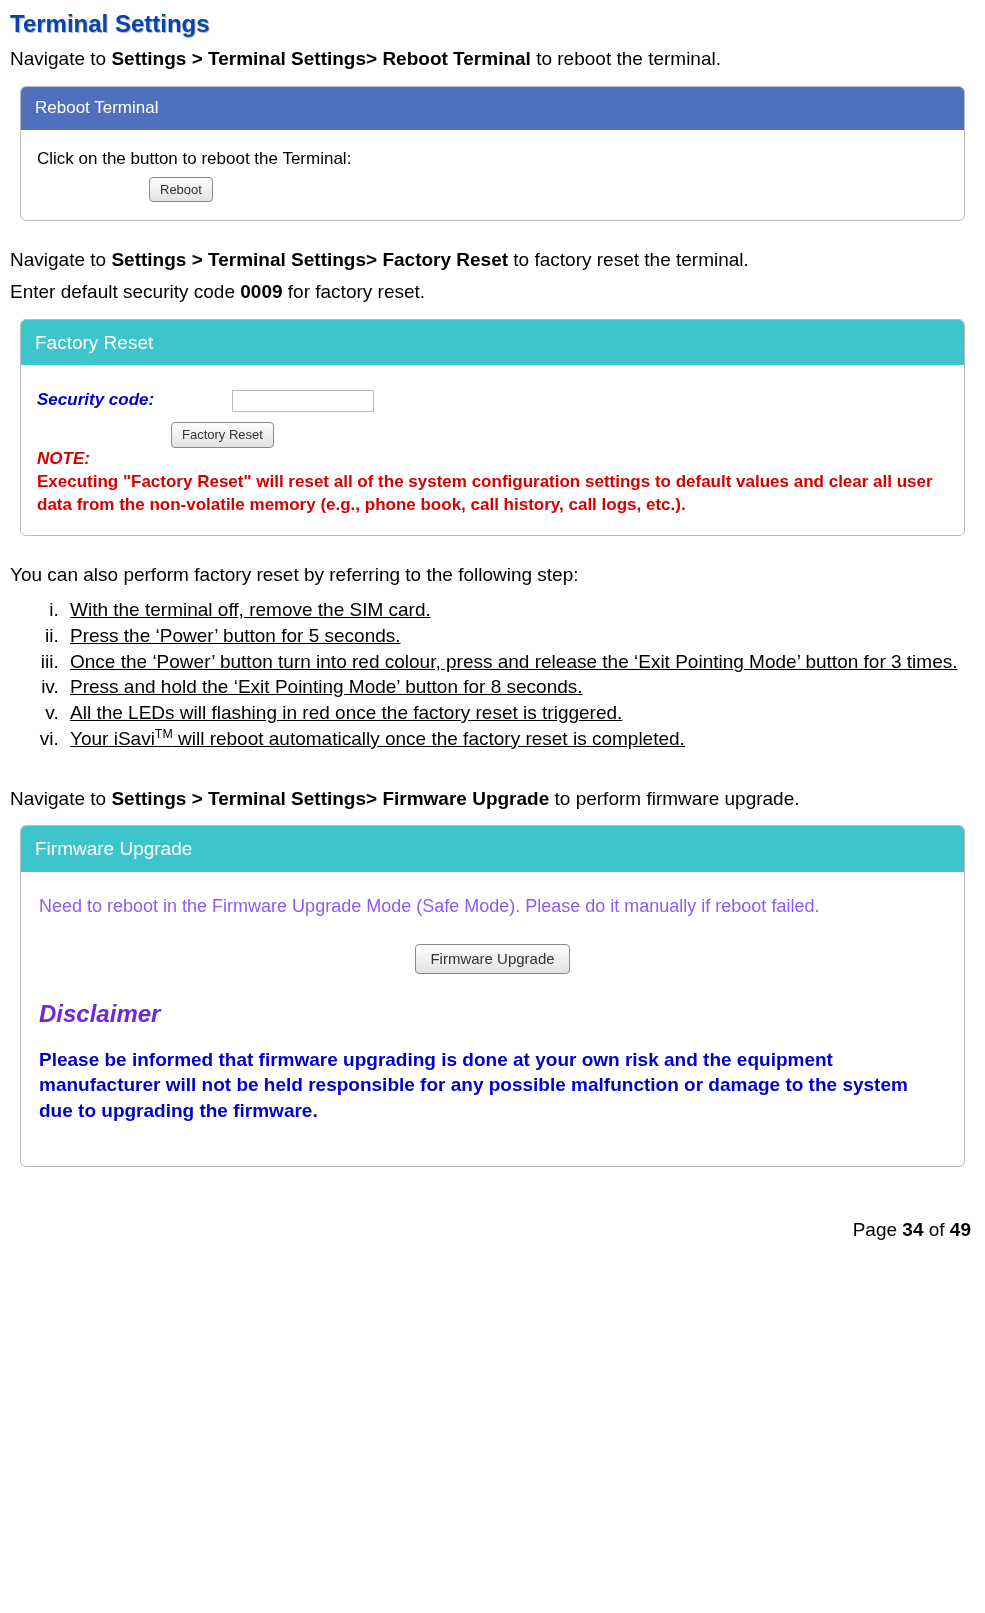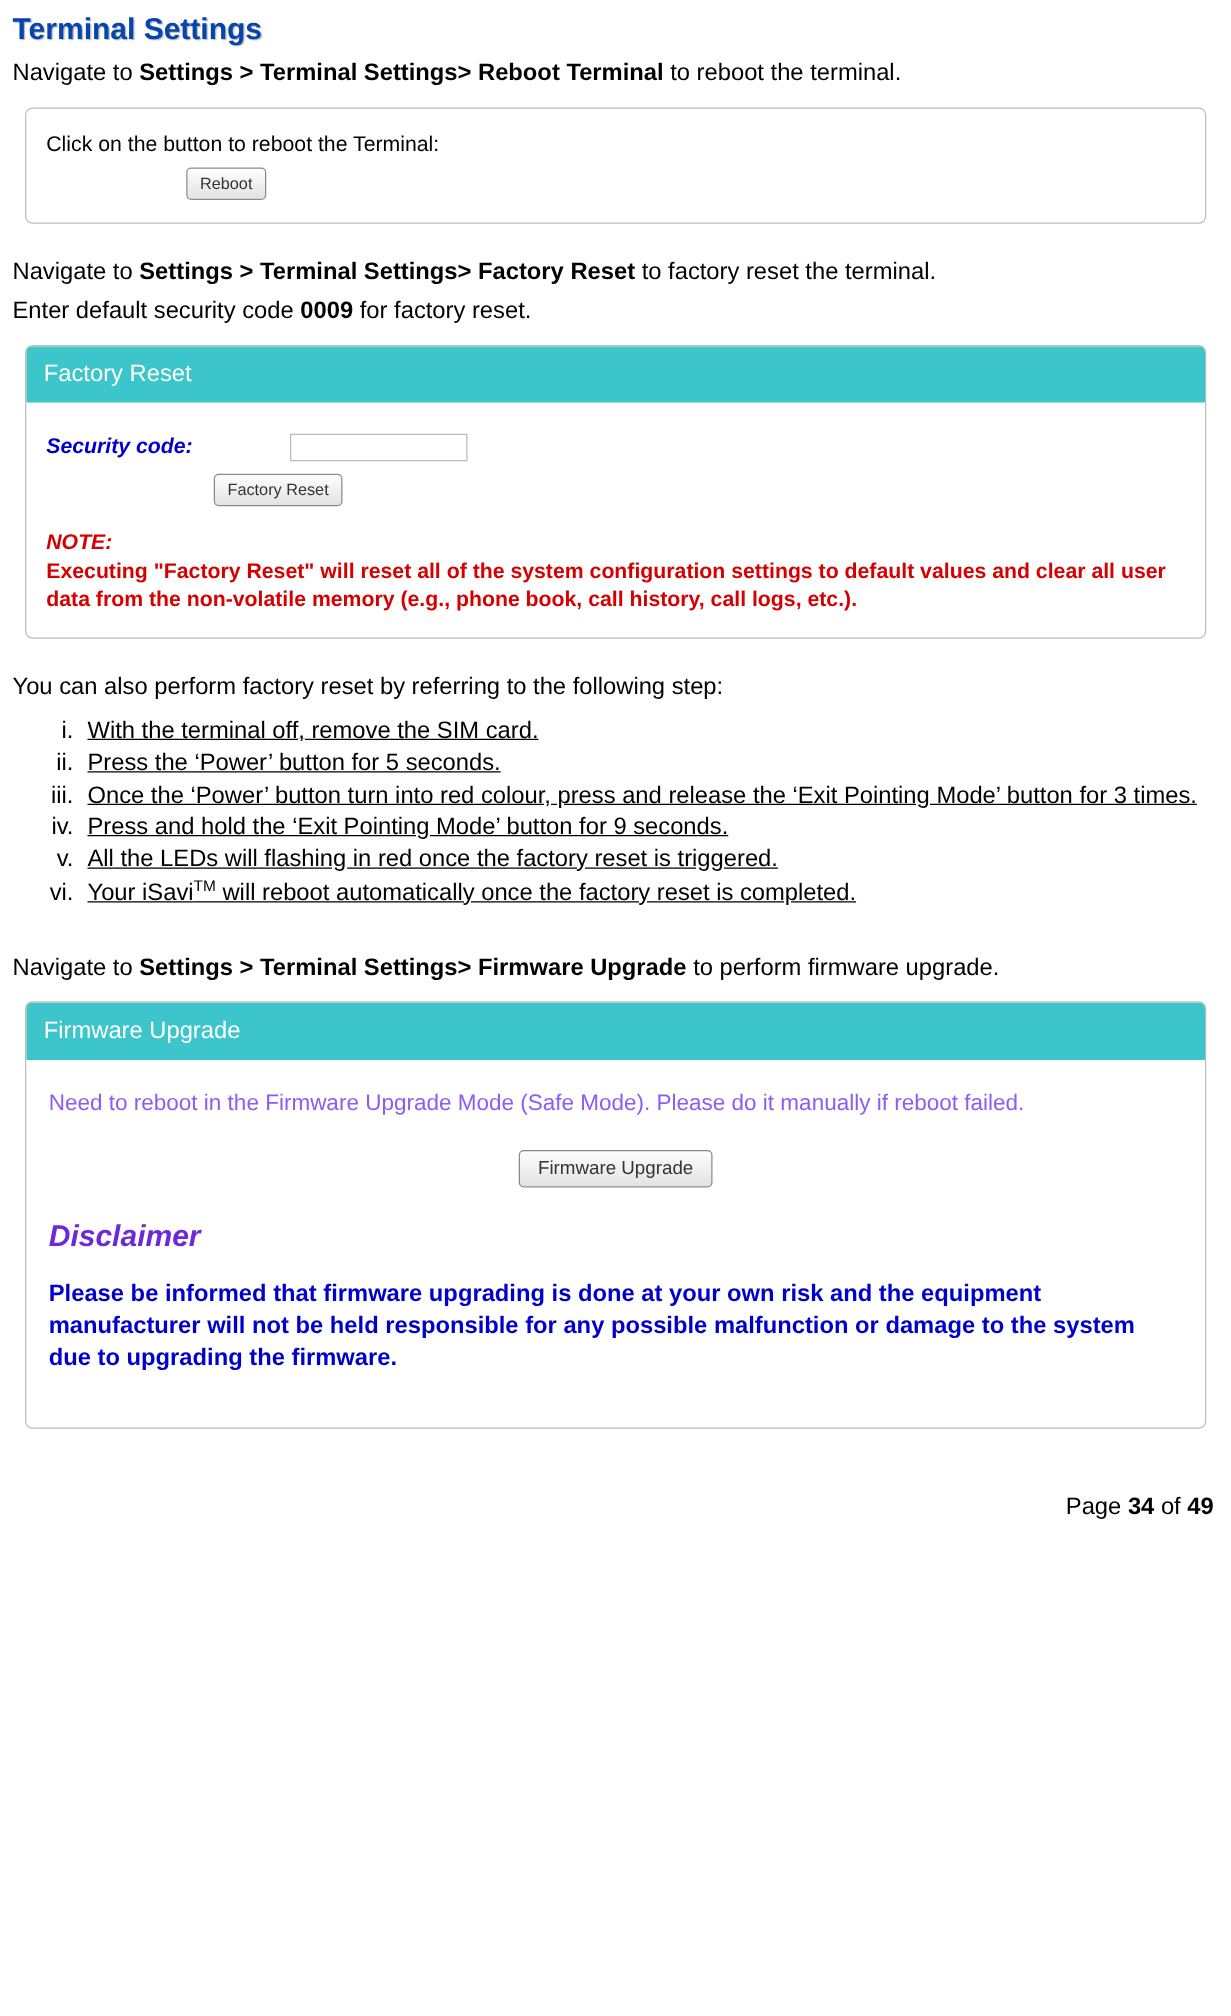--- a/index.html
+++ b/index.html
@@ -72,21 +72,20 @@
     width: 140px;
     height: 20px;
     border: 1px solid #bbb;
     background: #fff;
     vertical-align: middle;
   }
   .note-block {
     color: #d60000;
     font-weight: bold;
     font-size: 17px;
-    margin-top: 18px;
   }
   .note-title { font-style: italic; }
   .intro-line { margin: 0 0 10px 0; }
   ol.roman {
     list-style: lower-roman;
     margin: 0 0 0 0;
     padding: 0 2px 0 54px;
     text-decoration: underline;
   }
   ol.roman li {
@@ -128,20 +127,21 @@
 </head>
 <body>
 
 <div class="page-title">Terminal Settings</div>
 
 <p class="nav-line">
   <span>Navigate to </span><span class="bold">Settings &gt; Terminal Settings&gt; Reboot Terminal</span><span> to reboot the terminal.</span>
 </p>
 
 <div class="panel">
+  <div class="panel-header">Reboot Terminal</div>
   <div class="panel-body">
     <div>Click on the button to reboot the Terminal:</div>
     <div class="reboot-row">
       <span class="ui-btn">Reboot</span>
     </div>
   </div>
 </div>
 
 <p class="nav-line" style="margin-bottom:6px;">
   <span>Navigate to </span><span class="bold">Settings &gt; Terminal Settings&gt; Factory Reset</span><span> to factory reset the terminal.</span>
@@ -165,21 +165,21 @@
       <div>Executing "Factory Reset" will reset all of the system configuration settings to default values and clear all user data from the non-volatile memory (e.g., phone book, call history, call logs, etc.).</div>
     </div>
   </div>
 </div>
 
 <p class="intro-line">You can also perform factory reset by referring to the following step:</p>
 <ol class="roman">
   <li>With the terminal off, remove the SIM card.</li>
   <li>Press the ‘Power’ button for 5 seconds.</li>
   <li>Once the ‘Power’ button turn into red colour, press and release the ‘Exit Pointing Mode’ button for 3 times.</li>
-  <li>Press and hold the ‘Exit Pointing Mode’ button for 9 seconds.</li>
+  <li>Press and hold the ‘Exit Pointing Mode’ button for 8 seconds.</li>
   <li>All the LEDs will flashing in red once the factory reset is triggered.</li>
   <li>
     <span>Your iSavi</span><span class="sup">TM</span><span> will reboot automatically once the factory reset is completed.</span>
   </li>
 </ol>
 
 <div class="spacer"></div>
 
 <p class="nav-line">
   <span>Navigate to </span><span class="bold">Settings &gt; Terminal Settings&gt; Firmware Upgrade</span><span> to perform firmware upgrade.</span>

